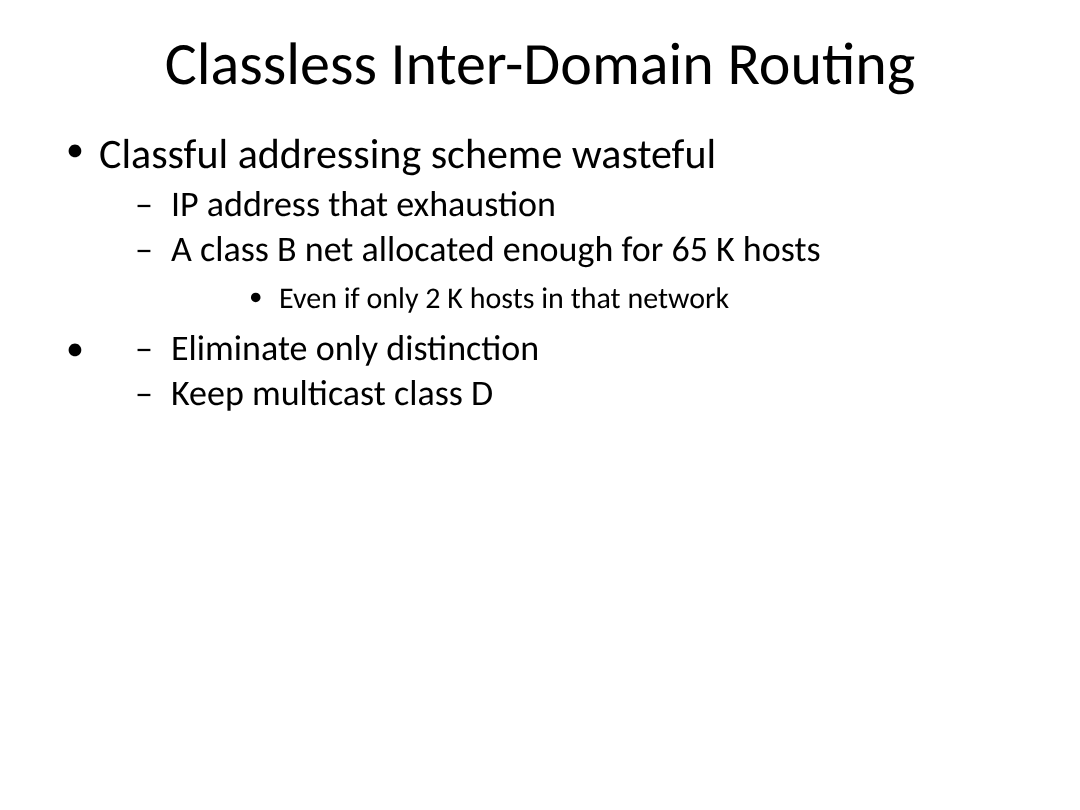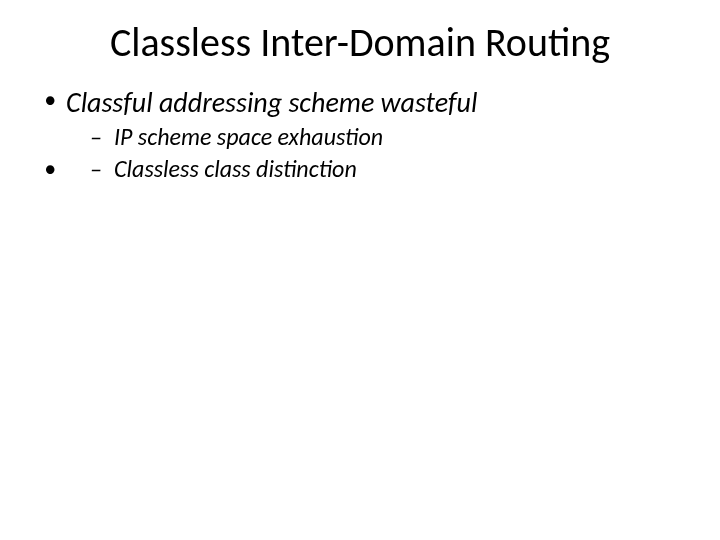--- a/index.html
+++ b/index.html
@@ -21,21 +21,20 @@
     font-size: 40px;
     font-weight: 400;
     text-align: center;
     margin: 0 0 18px 0;
     letter-spacing: 0px;
   }
   ul {
     list-style: none;
     margin: 0;
     padding: 0;
-    font-style: italic;
   }
   .lvl1 > li {
     font-size: 28px;
     margin-bottom: 2px;
     padding-left: 26px;
     position: relative;
     line-height: 1.25;
   }
   .lvl1 > li::before {
     content: "•";
@@ -82,25 +81,36 @@
 <body>
 
 <div class="slide">
   <h1 class="title">Classless Inter-Domain Routing</h1>
 
   <ul class="lvl1">
     <li>
       <span>Classful addressing scheme wasteful</span>
       <ul class="lvl2">
         <li>
-          <span>IP scheme space exhaustion</span>
+          <span>IP address that exhaustion</span>
+        </li>
+        <li>
+          <span>A class B net allocated enough for 65 K hosts</span>
+          <ul class="lvl3">
+            <li>
+              <span>Even if only 2 K hosts in that network</span>
+            </li>
+          </ul>
         </li>
       </ul>
     </li>
     <li>
       <ul class="lvl2">
         <li>
-          <span>Classless class distinction</span>
+          <span>Eliminate only distinction</span>
+        </li>
+        <li>
+          <span>Keep multicast class D</span>
         </li>
       </ul>
     </li>
   </ul>
 </div>
 
 </body></html>

